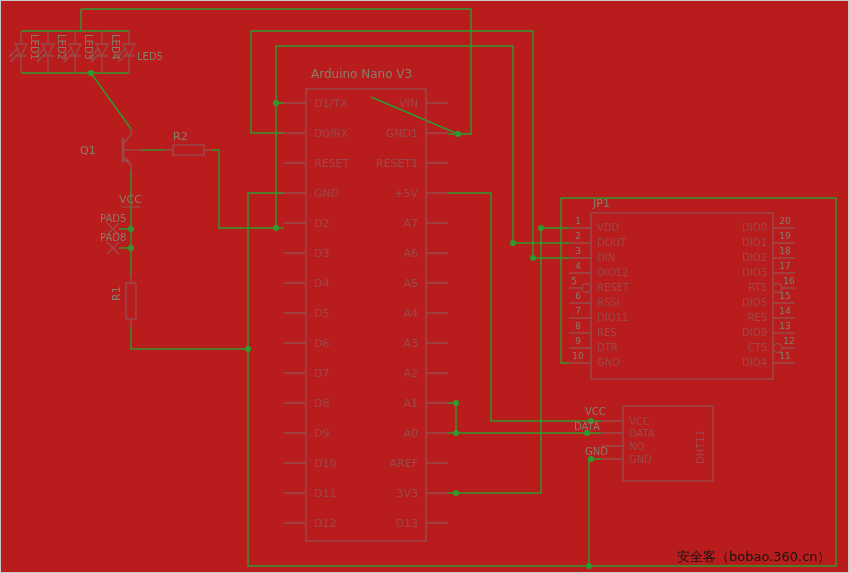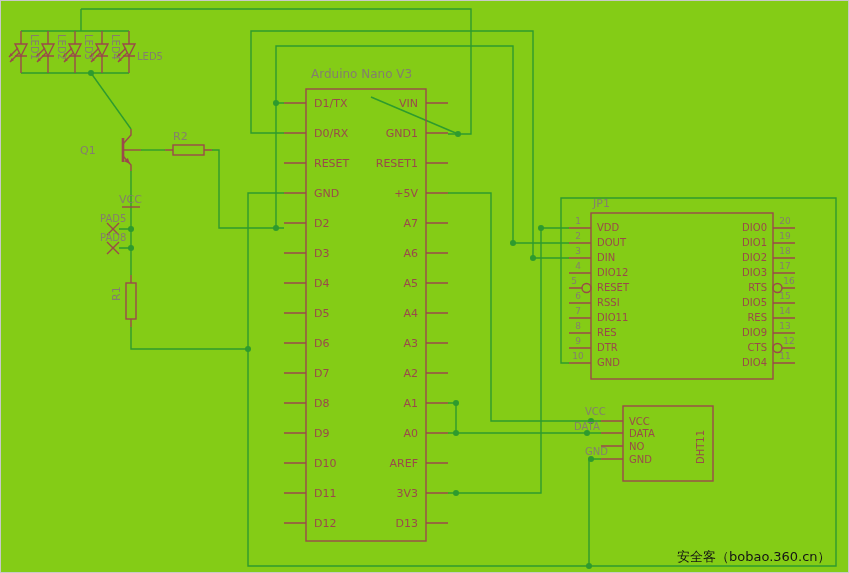--- a/index.html
+++ b/index.html
@@ -1,19 +1,19 @@
 <!DOCTYPE html>
 <html><head>
 <meta charset="utf-8">
 <style>
   html,body{margin:0;padding:0;background:#e9e9e9;}
   #canvas{
     position:relative;
     width:849px;height:573px;
-    background:#84cc16;
+    background:#b91c1c;
     border:1px solid #c9c9c9;
     box-sizing:border-box;
     overflow:hidden;
     font-family:"DejaVu Sans",sans-serif;
   }
   svg{display:block;}
   
   .wire{stroke:#2e9b2e;stroke-width:1.4;fill:none;}
   .dot{fill:#2e9b2e;stroke:none;}
   .sym{stroke:#9a4a4a;stroke-width:1.4;fill:none;}

